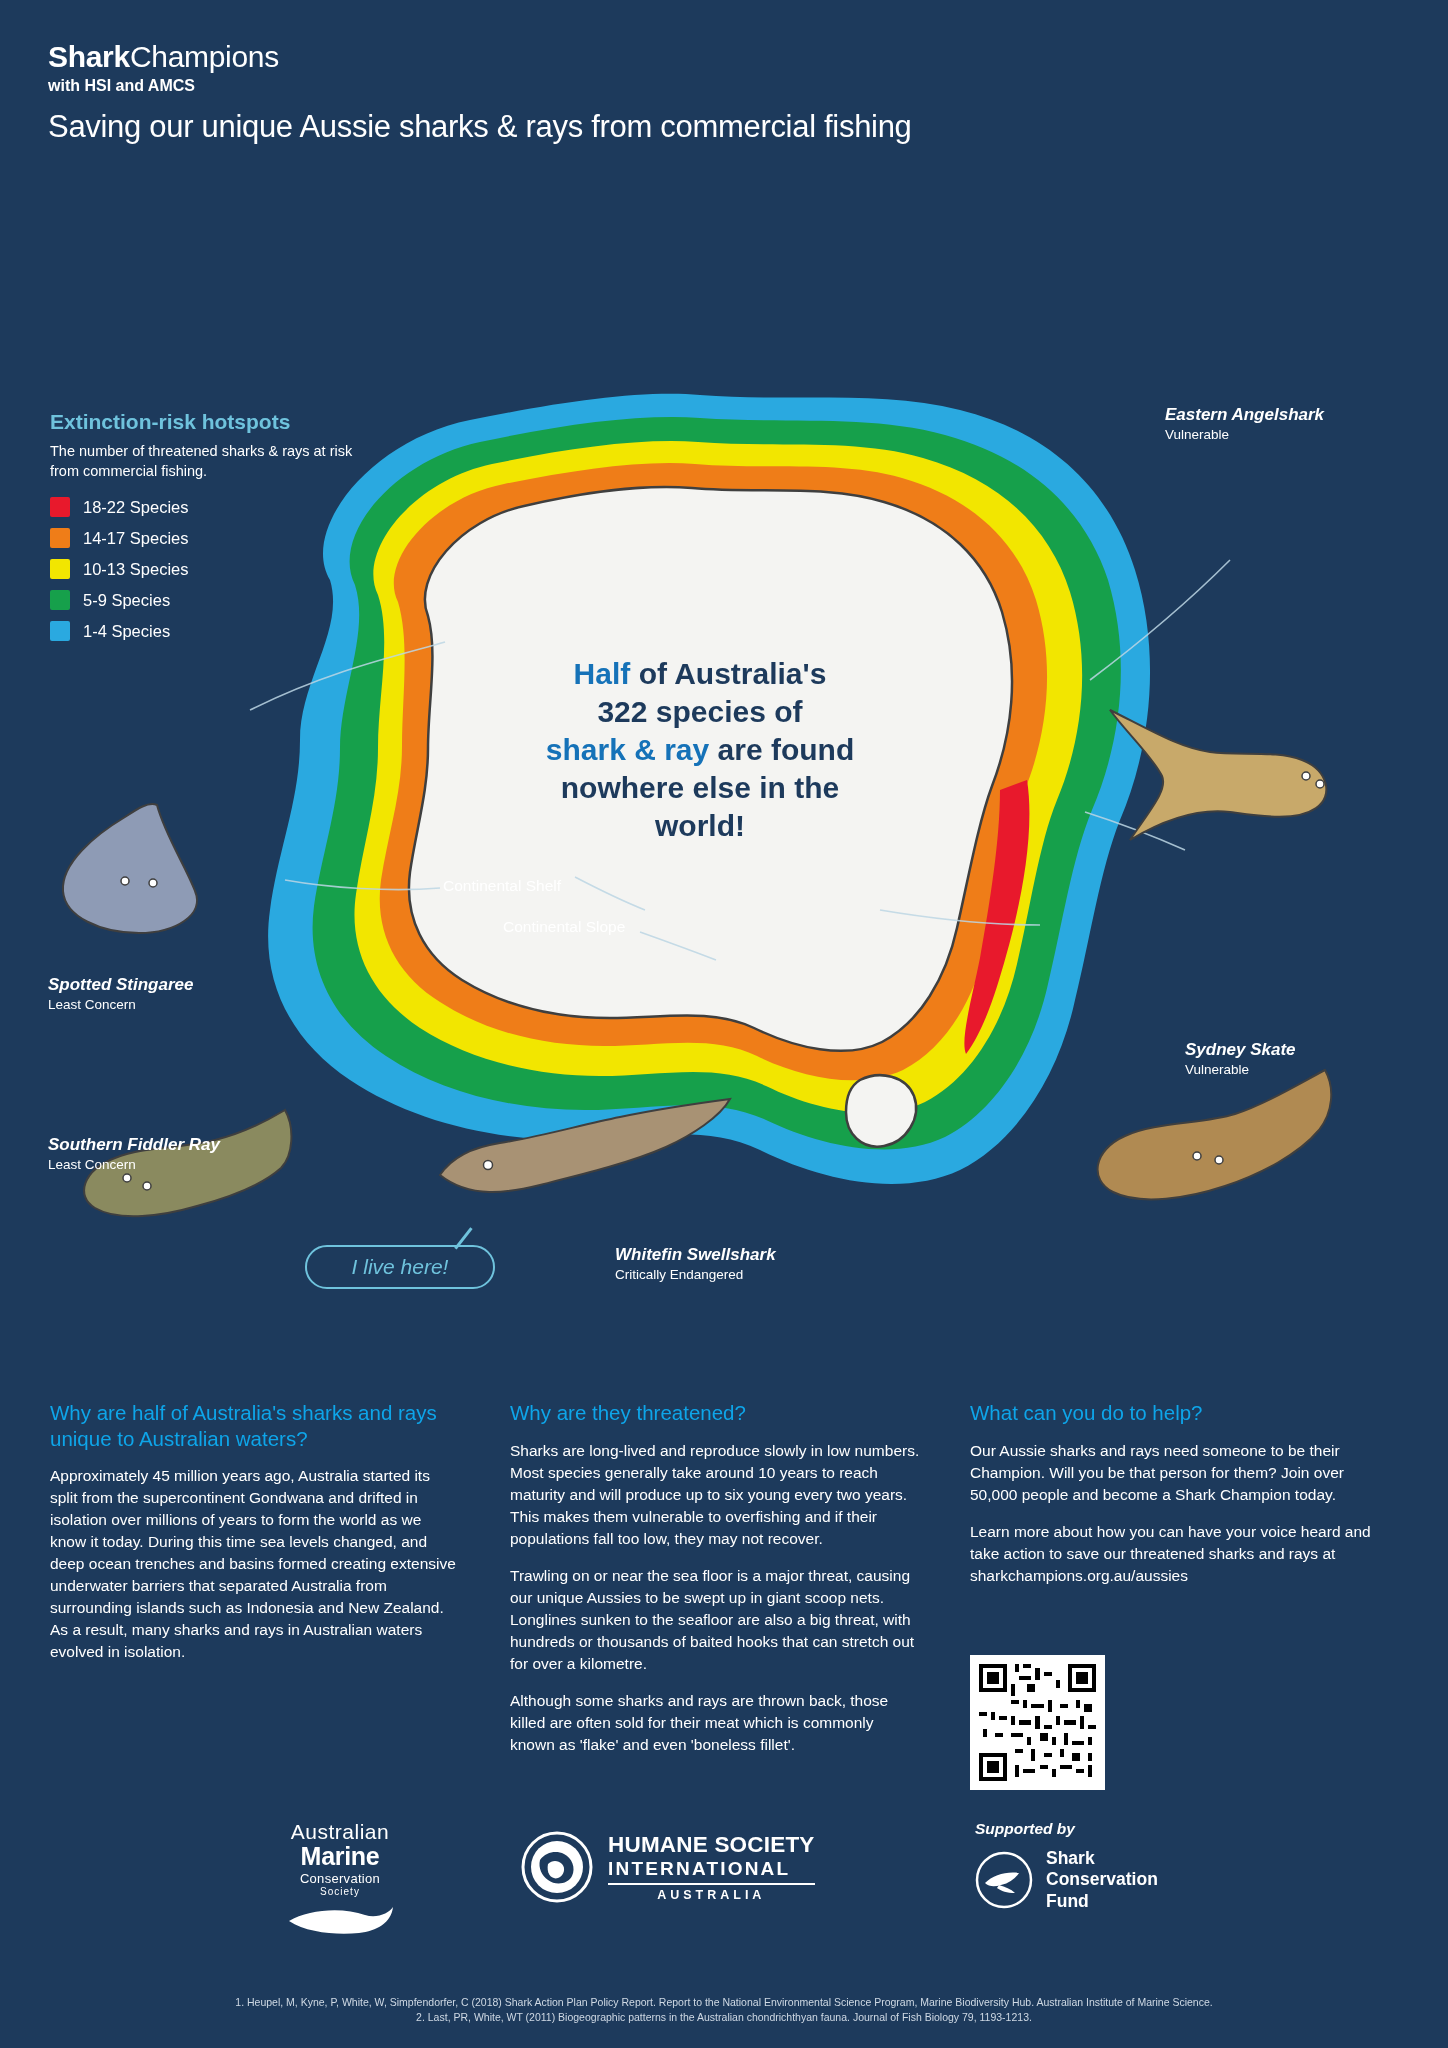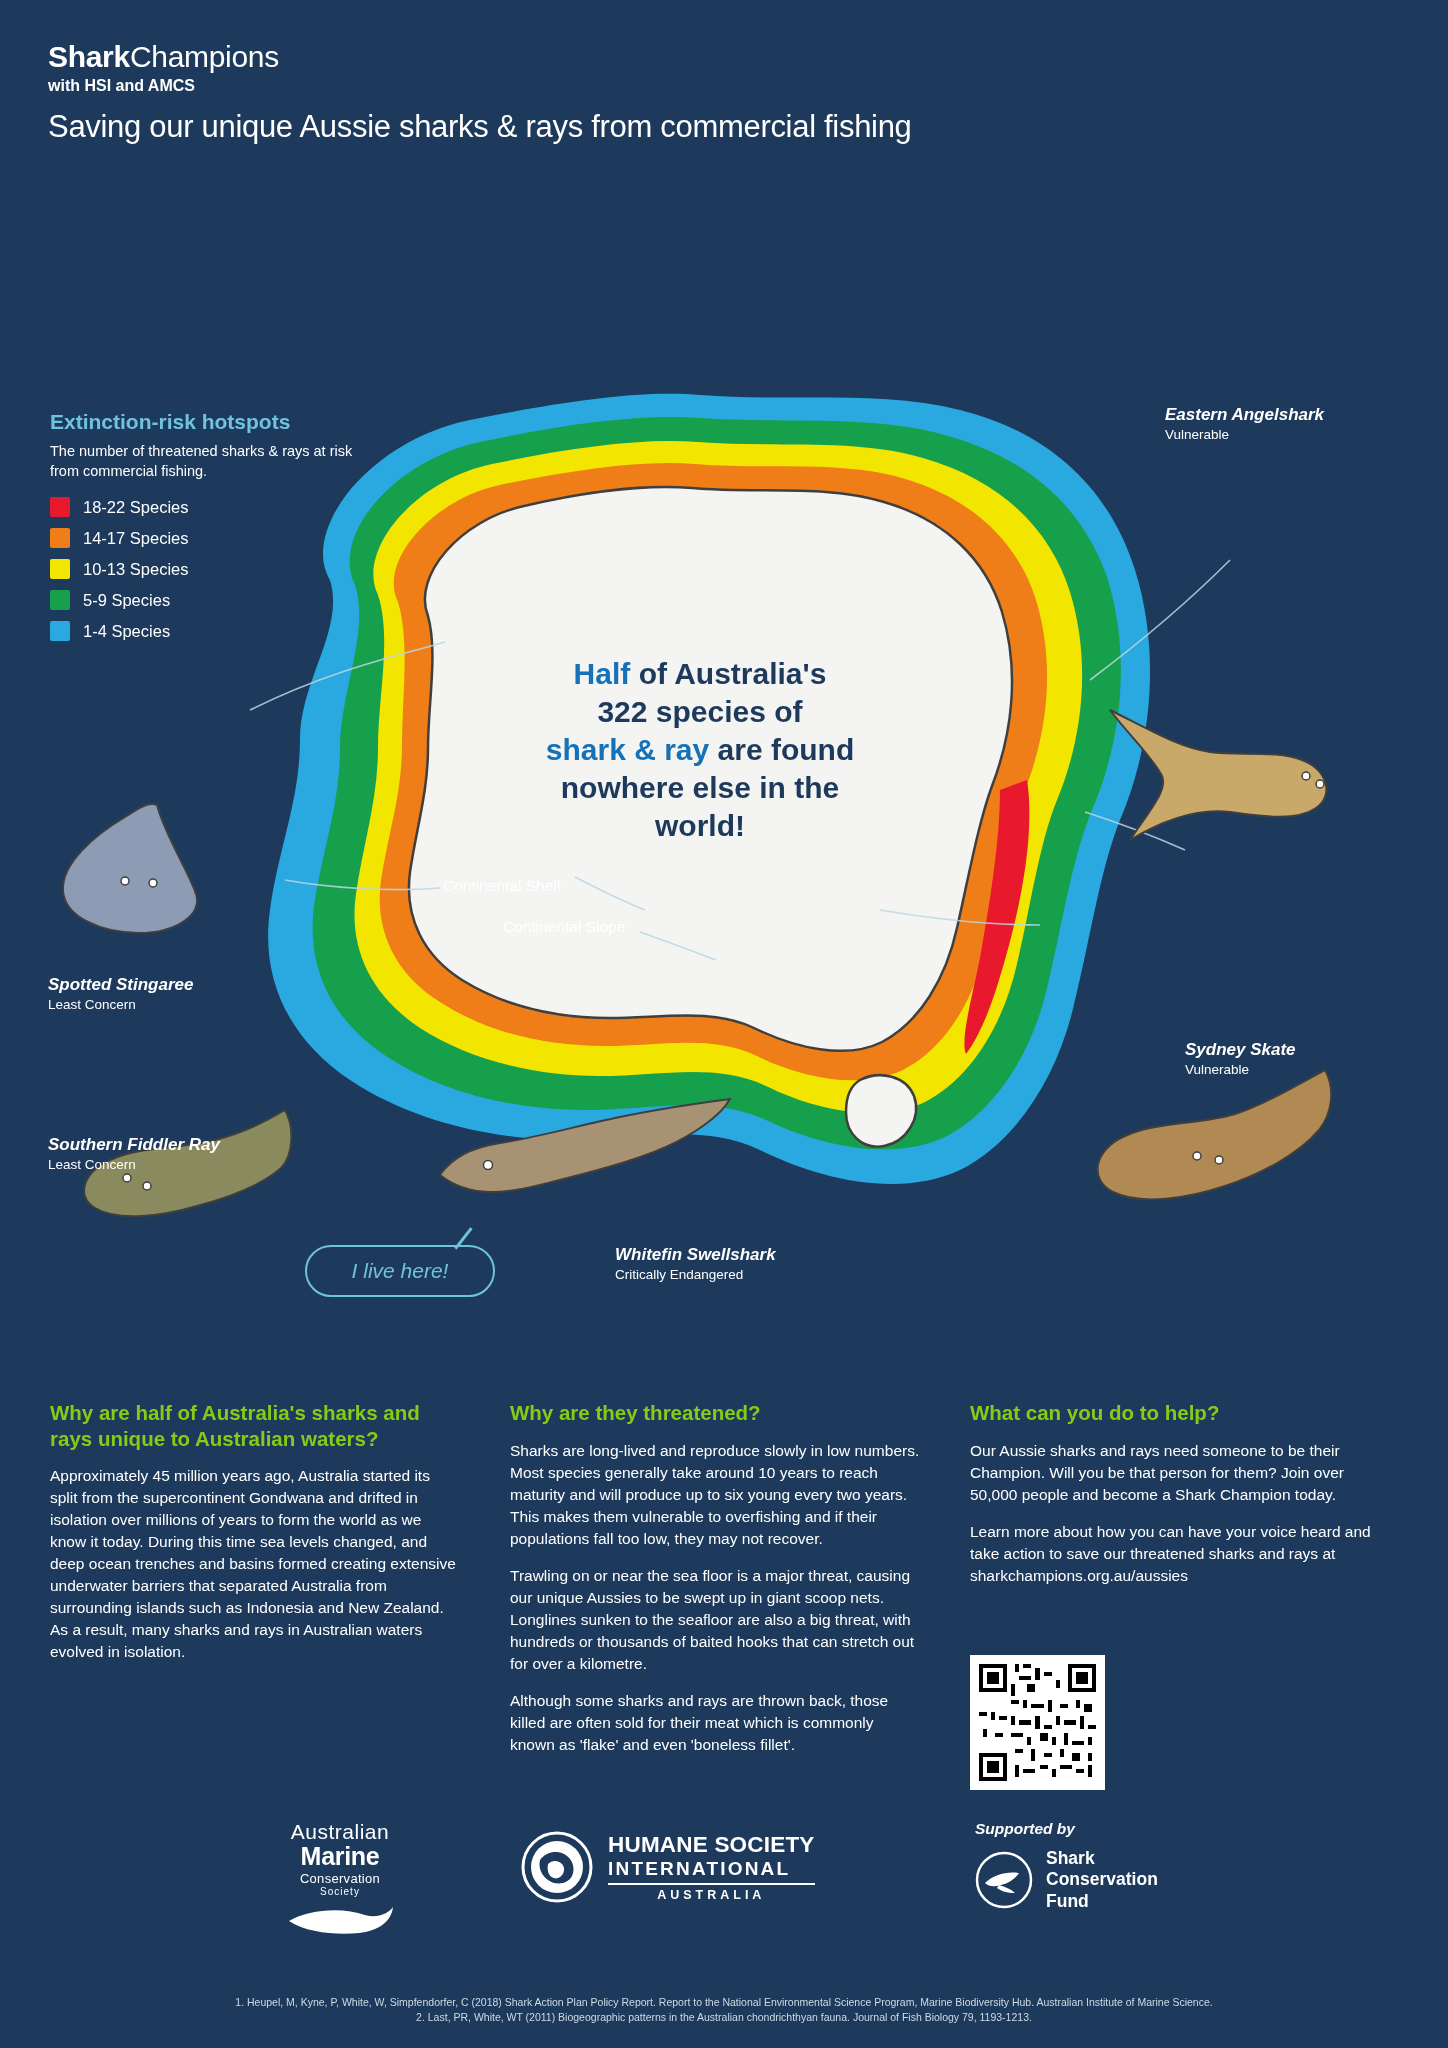--- a/index.html
+++ b/index.html
@@ -67,21 +67,21 @@
   
   .sp { position: absolute; }
   .sp-name { font-size: 17px; font-weight: 700; font-style: italic; }
   .sp-status { font-size: 13.5px; margin-top: 2px; }
   .sp-right { text-align: left; }
   .bubble {
     position: absolute;
     left: 305px;
     top: 1245px;
     width: 190px;
-    height: 52px;
+    height: 44px;
     border: 2.5px solid #6fc3dd;
     border-radius: 26px;
     color: #6fc3dd;
     font-size: 21px;
     font-style: italic;
     display: flex;
     align-items: center;
     justify-content: center;
   }
   .bubble-tail {
@@ -92,23 +92,23 @@
     transform: rotate(38deg);
     transform-origin: top;
   }
   
   .cols { position: absolute; top: 1400px; left: 50px; width: 1360px; }
   .col { position: absolute; top: 0; }
   .c1 { left: 0px; width: 410px; }
   .c2 { left: 460px; width: 410px; }
   .c3 { left: 920px; width: 410px; }
   .col h3 {
-    color: #84cc16;
+    color: #0ea5e9;
     font-size: 20.5px;
-    font-weight: 700;
+    font-weight: 400;
     margin: 0 0 14px 0;
     line-height: 1.25;
   }
   .col p {
     font-size: 15.5px;
     line-height: 1.42;
     margin: 8px 0 15px 0;
   }
   .qr {
     position: absolute;

